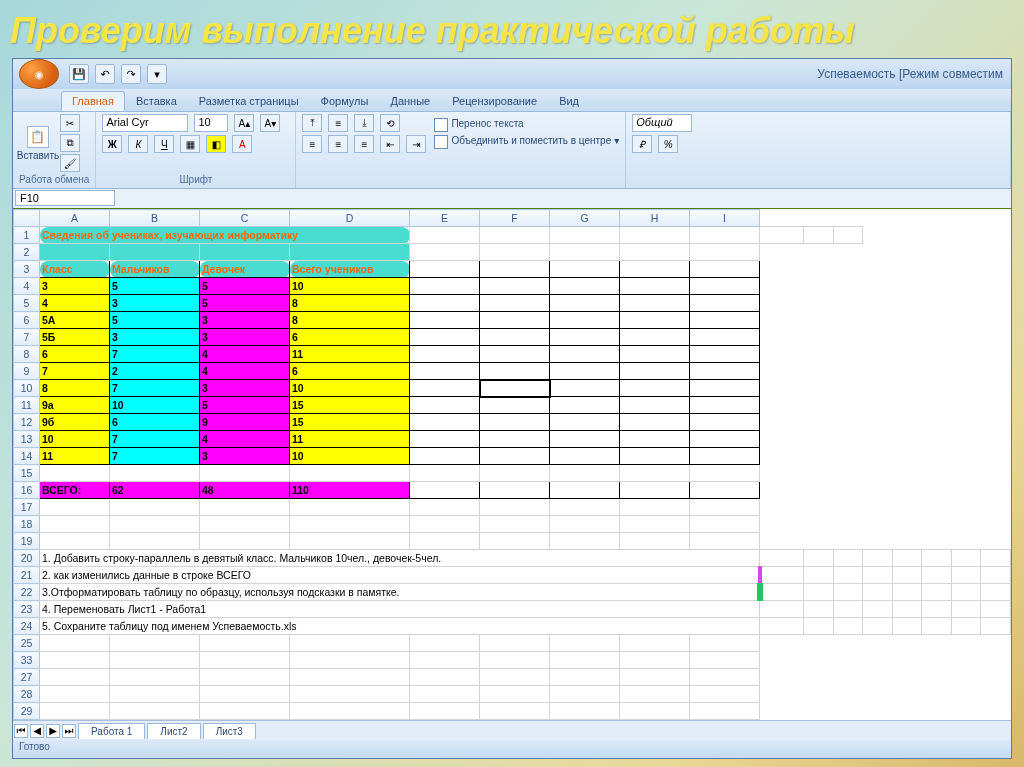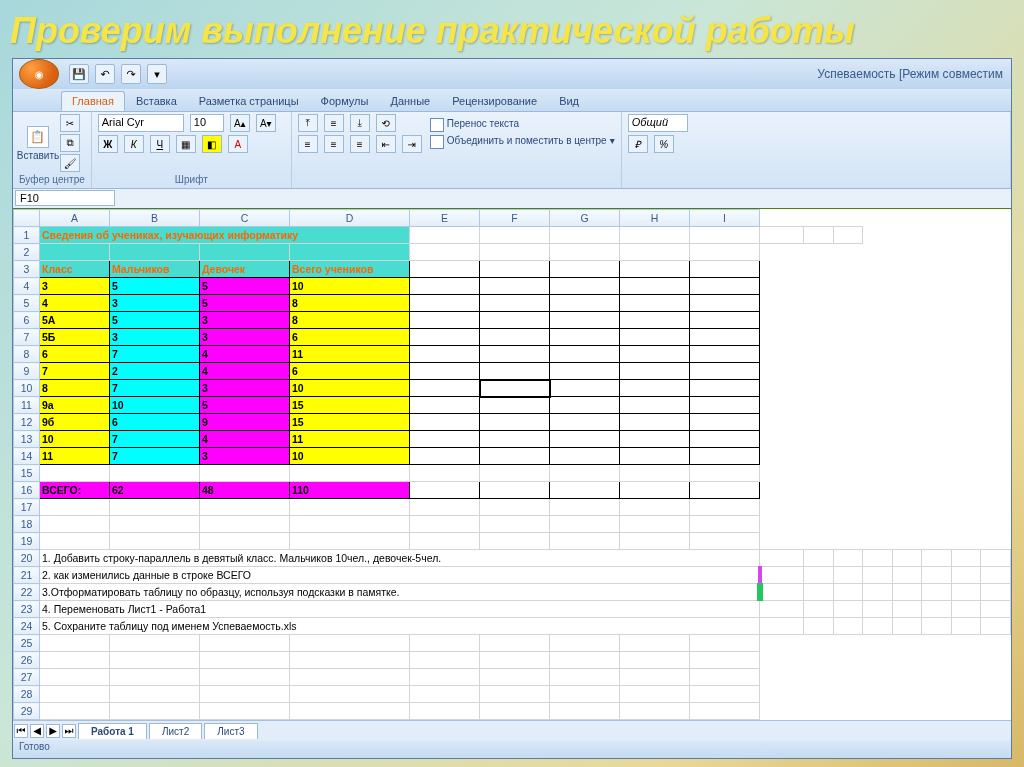--- a/index.html
+++ b/index.html
@@ -67,27 +67,27 @@
 .name-box { width:100px; border:1px solid #9bb8d8; background:#fff; margin:1px 2px; padding:1px 4px; font-size:11px;}
 .fx-label { padding:1px 6px; font-style:italic; color:#4a6a9a; border:1px solid #4d7c0f; margin:1px 0; background:#fff;}
 .fx-input { flex:1; background:#fff; border:1px solid #9bb8d8; margin:1px 2px;}
 .sheet-area { background:#fff; position:relative; overflow:hidden;}
 .grid { border-collapse:collapse; width:100%;}
 .grid th, .grid td { border:1px solid #d4d4d4; height:17px; font-size:10.5px; font-family:Arial,sans-serif; text-align:left; padding:0 2px; white-space:nowrap;}
 .grid thead th { background:linear-gradient(#f5faff,#e2edf9); text-align:center; color:#3a5a8a; font-weight:normal; border:1px solid #b0c8e0;}
 .grid .rowhdr { background:linear-gradient(#f5faff,#e2edf9); text-align:center; color:#3a5a8a; width:26px; border:1px solid #b0c8e0;}
 .col-A{width:70px;} .col-B{width:90px;} .col-C{width:90px;} .col-D{width:120px;} .col-rest{width:70px;}
 .c-teal{background:#49dcd0;} .c-yellow{background:#ffff00;} .c-magenta{background:#ff00ff;} .c-cyan{background:#00ffff;}
-.bold{font-weight:bold;} .center{text-align:center;} .right{text-align:right;} .orange{color:#ff6600;}
+.bold{font-weight:bold;} .center{text-align:center;} .right{text-align:right;} .orange{color:#ff6600;border-radius:8px;}
 .databorder td { border:1px solid #000;}
 .sel-cell { outline:2px solid #000; outline-offset:-1px;}
 .sheet-tabs { display:flex; align-items:center; height:20px; background:#e2edf9; border-top:1px solid #a8c0da; font-size:10px;}
 .sheet-tabs .nav{width:14px;height:14px;border:1px solid #9bb8d8;background:#fff;margin:0 1px;display:flex;align-items:center;justify-content:center;}
 .sheet-tabs .stab{padding:2px 12px;background:#fff;border:1px solid #9bb8d8;border-bottom:none;margin:0 1px;color:#2a4a7a;cursor:pointer;}
-.sheet-tabs .stab.active{font-weight:bold;}
+.sheet-tabs .stab.active{font-weight:normal;}
 .status-bar{height:18px;background:linear-gradient(#dbe9f9,#c5dbf1);padding:1px 6px;font-size:10px;color:#3a5a8a;}
 </style>
 </head>
 <body>
 
 <div class="slide-title">Проверим выполнение практической работы</div>
 
 <div class="excel-window">
 
   <div class="title-bar">
@@ -117,21 +117,21 @@
         <div class="big-btn">
           <div class="ico">📋</div>
           <span>Вставить</span>
         </div>
         <div style="display:flex;flex-direction:column;gap:2px;">
           <div class="small-btn">✂</div>
           <div class="small-btn">⧉</div>
           <div class="small-btn">🖌</div>
         </div>
       </div>
-      <div class="group-label">Буфер центре</div>
+      <div class="group-label">Работа обмена</div>
     </div>
 
     <div class="group" style="min-width:200px;">
       <div class="group-body" style="flex-direction:column;align-items:flex-start;gap:3px;">
         <div class="font-row">
           <div class="font-name">Arial Cyr</div>
           <div class="font-size">10</div>
           <div class="small-btn">A▴</div>
           <div class="small-btn">A▾</div>
         </div>
@@ -503,21 +503,21 @@
             <td class=""></td>
             <td class=""></td>
             <td class=""></td>
             <td class=""></td>
             <td class=""></td>
             <td class=""></td>
             <td class=""></td>
             <td class=""></td>
           </tr>
           <tr class="">
-            <td class="rowhdr">26</td>
+            <td class="rowhdr">33</td>
             <td class=""></td>
             <td class=""></td>
             <td class=""></td>
             <td class=""></td>
             <td class=""></td>
             <td class=""></td>
             <td class=""></td>
             <td class=""></td>
             <td class=""></td>
           </tr>

